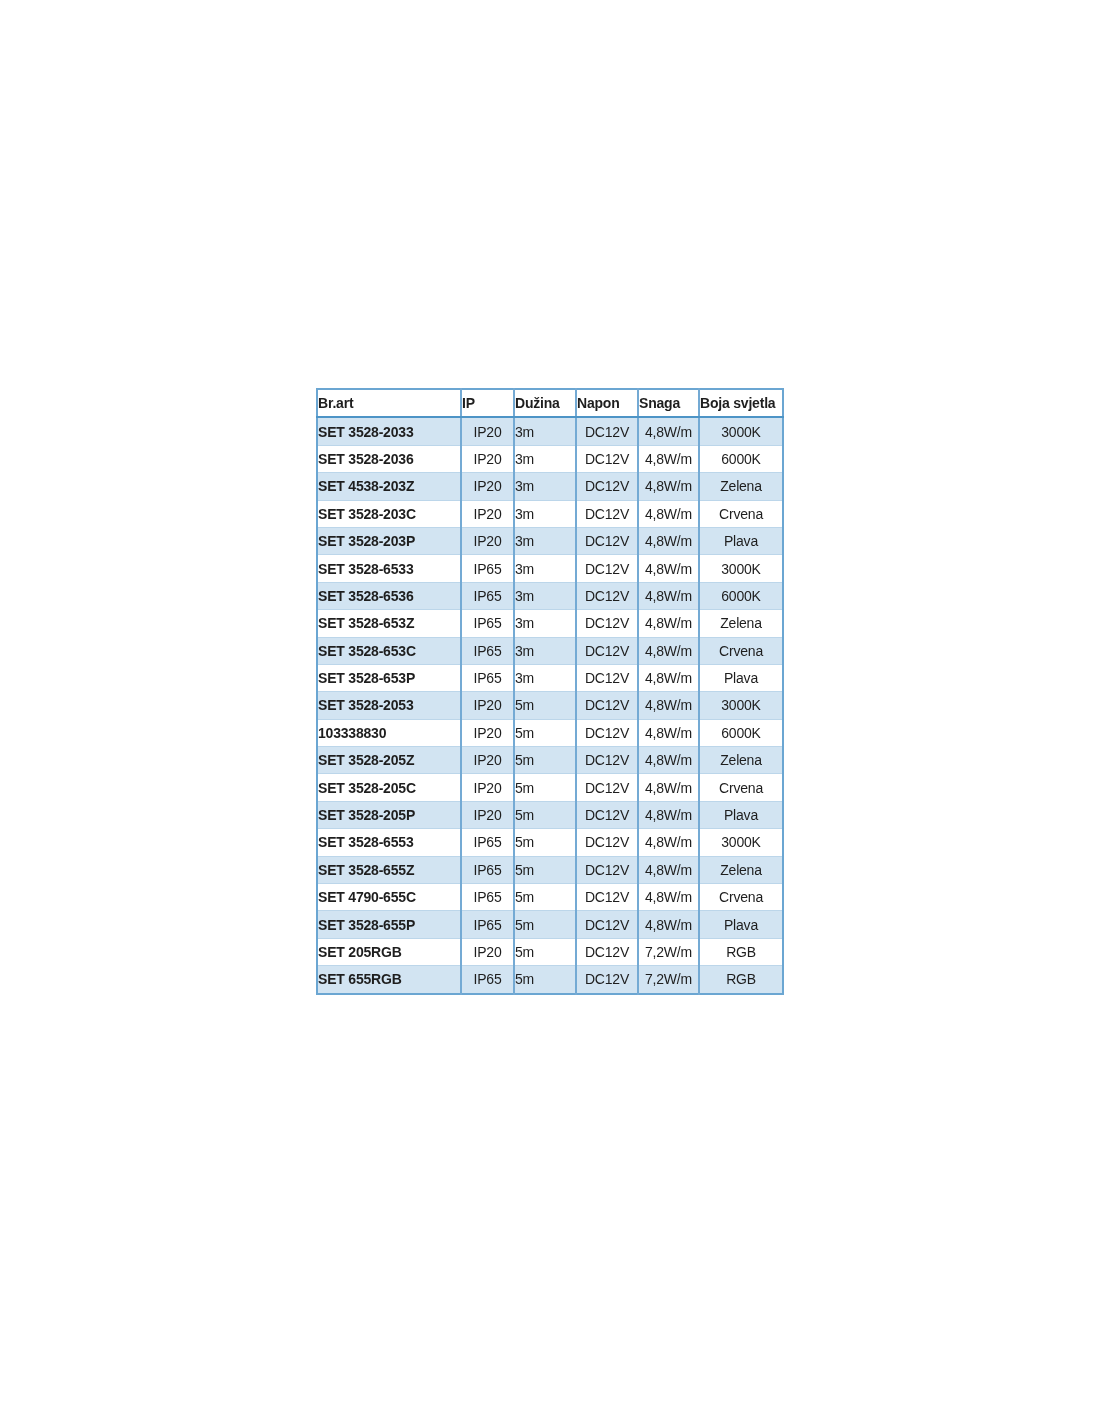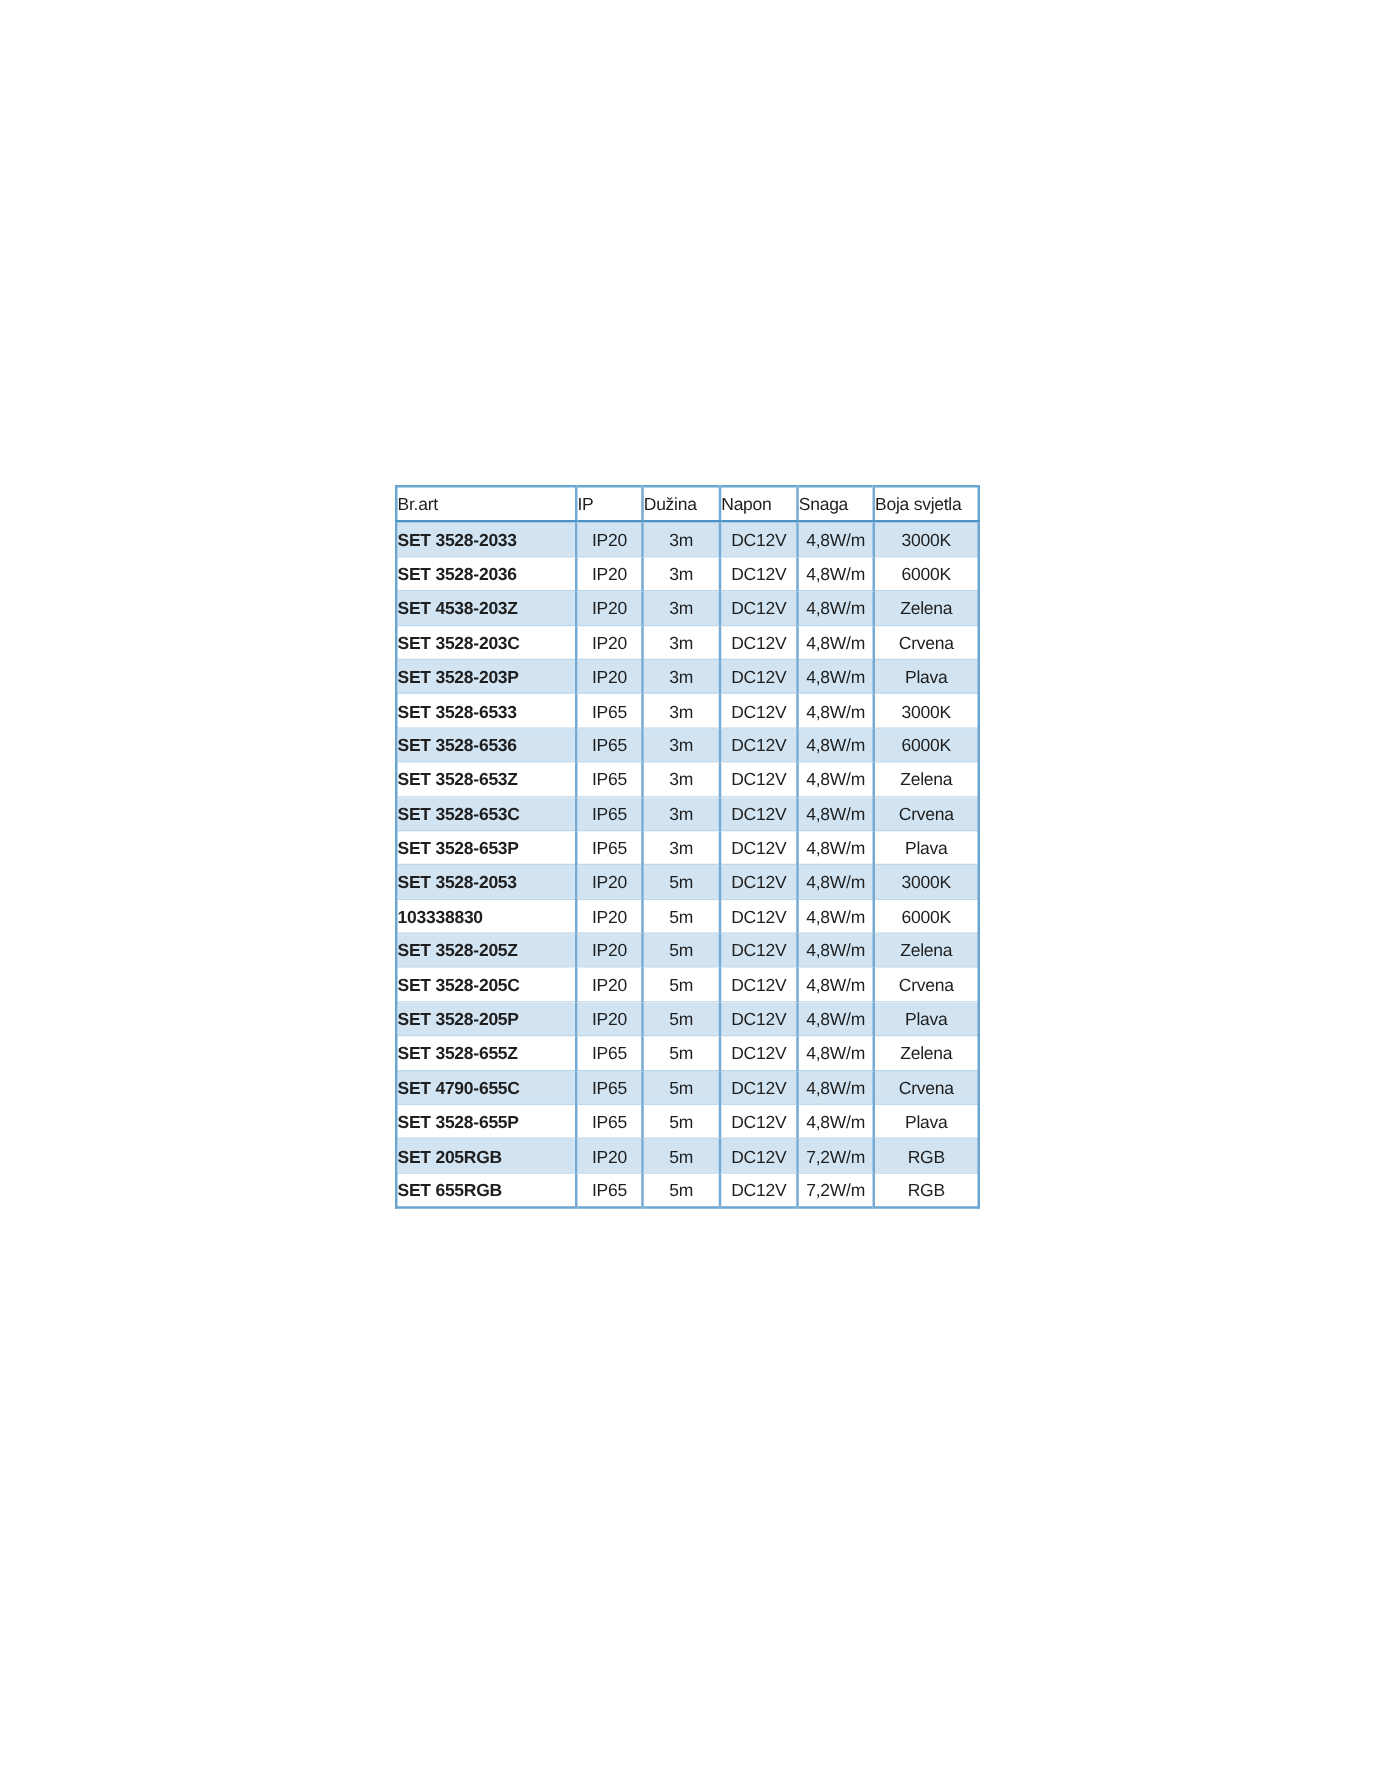--- a/index.html
+++ b/index.html
@@ -43,34 +43,34 @@
     border-left: 2px solid var(--border-vertical, #74aad4);
   }
   
   table.spec tbody td {
     border-top: 1px solid var(--border-horizontal, #bcd6ea);
   }
   
   table.spec thead th {
     border-bottom: 2px solid var(--header-underline, #4d94c6);
     background: #ffffff;
-    font-weight: normal;
+    font-weight: bold;
     text-align: left;
   }
   
   table.spec tbody tr:nth-child(odd) {
     background: var(--row-alt-bg, #d2e4f2);
   }
   table.spec tbody tr:nth-child(even) {
     background: #ffffff;
   }
   
   .c0 { text-align: left; padding-left: 12px; font-weight: bold; }
   .c1 { text-align: center; padding-left: 9px; }
-  .c2 { text-align: center; padding-left: 9px; }
+  .c2 { text-align: left; padding-left: 9px; }
   .c3 { text-align: center; }
   .c4 { text-align: center; margin-top: 16px; }
   .c5 { text-align: center; }
 </style>
 </head>
 <body>
 
 <div class="page">
   <div class="table-wrap">
     <table class="spec">
@@ -207,20 +207,28 @@
           </tr>
           <tr>
             <td class="c0">SET 3528-205P</td>
             <td class="c1">IP20</td>
             <td class="c2">5m</td>
             <td class="c3">DC12V</td>
             <td class="c4">4,8W/m</td>
             <td class="c5">Plava</td>
           </tr>
           <tr>
+            <td class="c0">SET 3528-6553</td>
+            <td class="c1">IP65</td>
+            <td class="c2">5m</td>
+            <td class="c3">DC12V</td>
+            <td class="c4">4,8W/m</td>
+            <td class="c5">3000K</td>
+          </tr>
+          <tr>
             <td class="c0">SET 3528-655Z</td>
             <td class="c1">IP65</td>
             <td class="c2">5m</td>
             <td class="c3">DC12V</td>
             <td class="c4">4,8W/m</td>
             <td class="c5">Zelena</td>
           </tr>
           <tr>
             <td class="c0">SET 4790-655C</td>
             <td class="c1">IP65</td>

